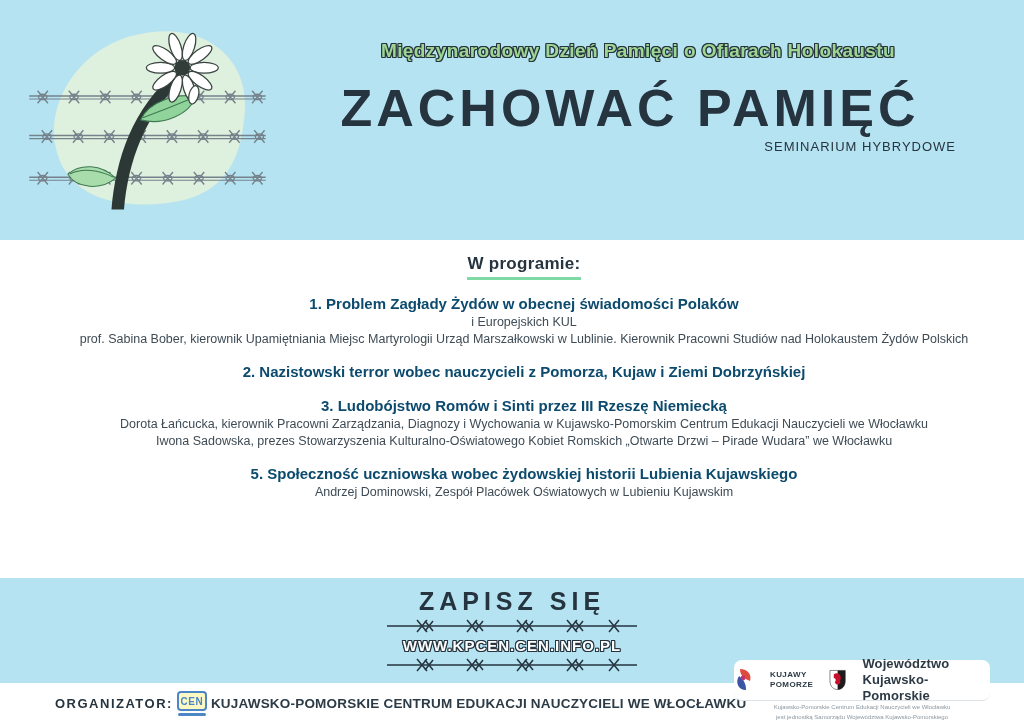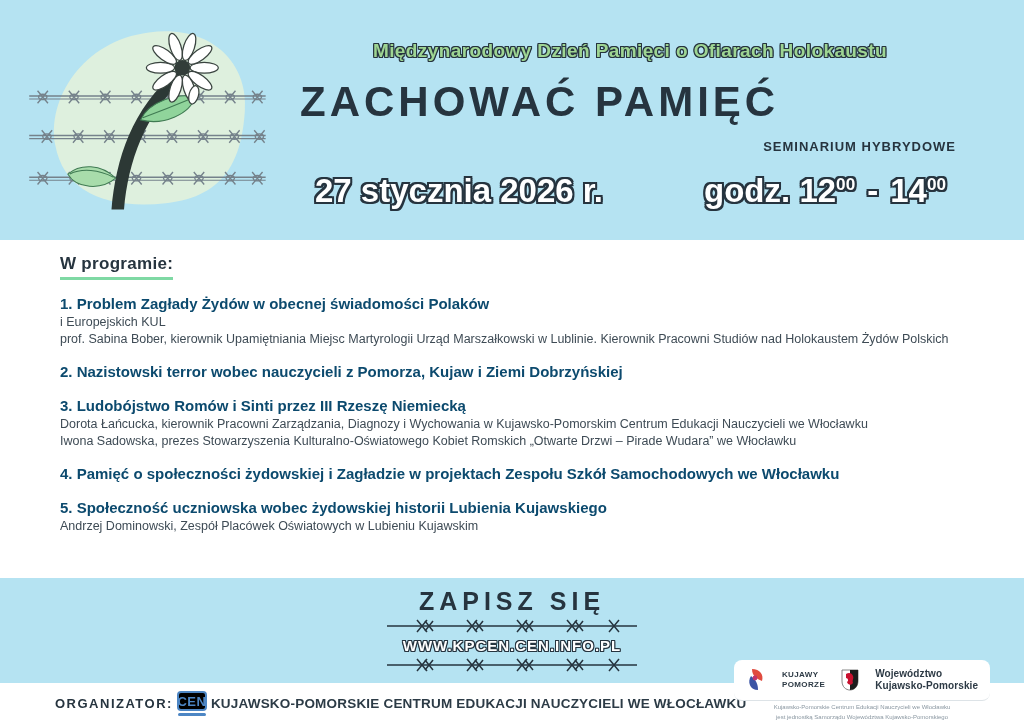--- a/index.html
+++ b/index.html
@@ -19,64 +19,64 @@
        -1px 1px 0 var(--ink,#26343f),1px 1px 0 var(--ink,#26343f),
        -1px 0 0 var(--ink,#26343f),1px 0 0 var(--ink,#26343f),
        0 -1px 0 var(--ink,#26343f),0 1px 0 var(--ink,#26343f);}
   .o2{text-shadow:-2px -2px 0 var(--ink,#26343f),2px -2px 0 var(--ink,#26343f),
        -2px 2px 0 var(--ink,#26343f),2px 2px 0 var(--ink,#26343f),
        -2px 0 0 var(--ink,#26343f),2px 0 0 var(--ink,#26343f),
        0 -2px 0 var(--ink,#26343f),0 2px 0 var(--ink,#26343f);}
 
   
   .illu{position:absolute;left:24px;top:24px;}
-  .kicker{position:absolute;left:300px;top:40px;width:660px;text-align:center;
+  .kicker{position:absolute;left:308px;top:40px;width:660px;text-align:center;
     font-size:19px;font-weight:800;letter-spacing:.4px;color:var(--accent-green,#9ed593);}
-  .main-title{position:absolute;left:300px;top:78px;width:660px;
-    font-size:42px;font-weight:900;letter-spacing:4px;color:var(--ink,#26343f);}
-  .subtitle{position:absolute;right:68px;top:139px;font-size:13px;font-weight:700;
+  .main-title{position:absolute;left:300px;top:78px;width:660px;text-align:center;
+    font-size:52px;font-weight:900;letter-spacing:4px;color:var(--ink,#26343f);}
+  .subtitle{position:absolute;right:68px;top:139px;font-size:13px;font-weight:400;
     letter-spacing:1px;color:var(--ink,#26343f);}
   .schedule{position:absolute;left:315px;top:172px;right:78px;display:flex;
     justify-content:space-between;align-items:baseline;
     font-size:33px;font-weight:800;color:#fff;}
   .schedule sup{font-size:.52em;font-weight:800;}
   .time-sep{margin:0 12px;}
 
   
   .program{position:absolute;left:0;top:240px;width:100%;height:338px;background:#fff;
-    padding:14px 36px 8px 60px;box-sizing:border-box;}
+    padding:14px 36px 8px 60px;box-sizing:border-box;text-align:center;}
   .program-heading{display:inline-block;font-size:17px;font-weight:800;letter-spacing:.3px;
     color:var(--ink,#26343f);border-bottom:3px solid var(--underline-green,#7fd9a4);padding-bottom:3px;}
   .item{margin-top:15px;}
   .item-title{font-size:15px;font-weight:700;color:#0c4a6e;line-height:1.25;}
   .speaker{font-size:12.5px;color:#3e4b55;line-height:1.38;}
 
   
   .signup{position:absolute;left:0;top:578px;width:100%;height:105px;text-align:center;
     padding-top:9px;box-sizing:border-box;}
   .cta{font-size:25px;font-weight:900;letter-spacing:5px;color:var(--ink,#26343f);}
   .wire-divider{display:block;margin:3px auto 2px auto;}
   .url{display:inline-block;margin-top:2px;font-size:15px;font-weight:800;letter-spacing:1px;color:#fff;}
 
   
   .org-row{position:absolute;left:55px;top:691px;display:flex;align-items:center;gap:4px;}
   .org-label{font-size:13px;font-weight:800;letter-spacing:1.5px;color:var(--ink,#26343f);}
   .cen-logo{display:flex;flex-direction:column;align-items:center;gap:2px;}
   .cen-box{width:26px;height:16px;border:2px solid var(--cen-blue,#4d86c4);border-radius:4px;
-    background:#000000;display:flex;align-items:center;justify-content:center;
-    font-size:13px;font-weight:800;color:var(--cen-blue,#4d86c4);letter-spacing:.5px;}
+    background:#fef9c3;display:flex;align-items:center;justify-content:center;
+    font-size:10px;font-weight:800;color:var(--cen-blue,#4d86c4);letter-spacing:.5px;}
   .cen-base{width:28px;height:3px;border-radius:2px;background:var(--cen-blue,#4d86c4);}
   .org-name{font-size:13.5px;font-weight:700;letter-spacing:.2px;color:#2c3b46;}
 
   .partners-card{position:absolute;right:34px;top:660px;width:256px;height:40px;background:#fff;
     border-radius:8px;border-bottom:1px solid #dde3e7;display:flex;align-items:center;
     justify-content:center;gap:16px;}
   .partner{display:flex;align-items:center;gap:16px;}
   .partner-text{font-size:8px;font-weight:800;color:#2d3a45;line-height:1.25;letter-spacing:.4px;}
-  .partner-text.small{font-size:10px;font-weight:700;letter-spacing:.1px;}
+  .partner-text.small{font-size:13px;font-weight:700;letter-spacing:.1px;}
   .partners-disclaimer{position:absolute;right:44px;top:703px;width:236px;text-align:center;
     font-size:6px;line-height:1.6;color:#8a97a1;}
 </style>
 </head>
 <body>
 
 <div class="poster">
 
   <div class="band-top"></div>
   <div class="band-signup"></div>
@@ -150,27 +150,20 @@
       <ellipse cx="173" cy="42" rx="13.5" ry="5.2" transform="rotate(324 152 42)"></ellipse>
       <ellipse cx="163" cy="68" rx="4.5" ry="9" transform="rotate(15 163 68)"></ellipse>
     </g>
     <circle cx="152" cy="42" r="7.5" fill="#323d39"></circle>
   </svg>
 
   <div class="kicker o1">Międzynarodowy Dzień Pamięci o Ofiarach Holokaustu</div>
   <div class="main-title">ZACHOWAĆ PAMIĘĆ</div>
   <div class="subtitle">SEMINARIUM HYBRYDOWE</div>
 
-  <div class="schedule">
-    <span class="o2">27 stycznia 2026 r.</span>
-    <span class="o2">
-      <span>godz.</span>
-      <span>12</span><sup>00</sup><span class="time-sep">-</span><span>14</span><sup>00</sup>
-    </span>
-  </div>
 
   <div class="program">
     <div class="program-heading">W programie:</div>
 
     <div class="item">
       <div class="item-title">1. Problem Zagłady Żydów w obecnej świadomości Polaków</div>
       <div class="speaker">i Europejskich KUL</div>
       <div class="speaker">prof. Sabina Bober, kierownik Upamiętniania Miejsc Martyrologii Urząd Marszałkowski w Lublinie. Kierownik Pracowni Studiów nad Holokaustem Żydów Polskich</div>
     </div>
 
@@ -178,21 +171,20 @@
       <div class="item-title">2. Nazistowski terror wobec nauczycieli z Pomorza, Kujaw i Ziemi Dobrzyńskiej</div>
     </div>
 
     <div class="item">
       <div class="item-title">3. Ludobójstwo Romów i Sinti przez III Rzeszę Niemiecką</div>
       <div class="speaker">Dorota Łańcucka, kierownik Pracowni Zarządzania, Diagnozy i Wychowania w Kujawsko-Pomorskim Centrum Edukacji Nauczycieli we Włocławku</div>
       <div class="speaker">Iwona Sadowska, prezes Stowarzyszenia Kulturalno-Oświatowego Kobiet Romskich „Otwarte Drzwi – Pirade Wudara” we Włocławku</div>
     </div>
 
     <div class="item">
-      <div class="item-title">4. Pamięć o społeczności żydowskiej i Zagładzie w projektach Zespołu Szkół Samochodowych we Włocławku</div>
     </div>
 
     <div class="item">
       <div class="item-title">5. Społeczność uczniowska wobec żydowskiej historii Lubienia Kujawskiego</div>
       <div class="speaker">Andrzej Dominowski, Zespół Placówek Oświatowych w Lubieniu Kujawskim</div>
     </div>
   </div>
 
   <div class="signup">
     <div class="cta">ZAPISZ SIĘ</div>

